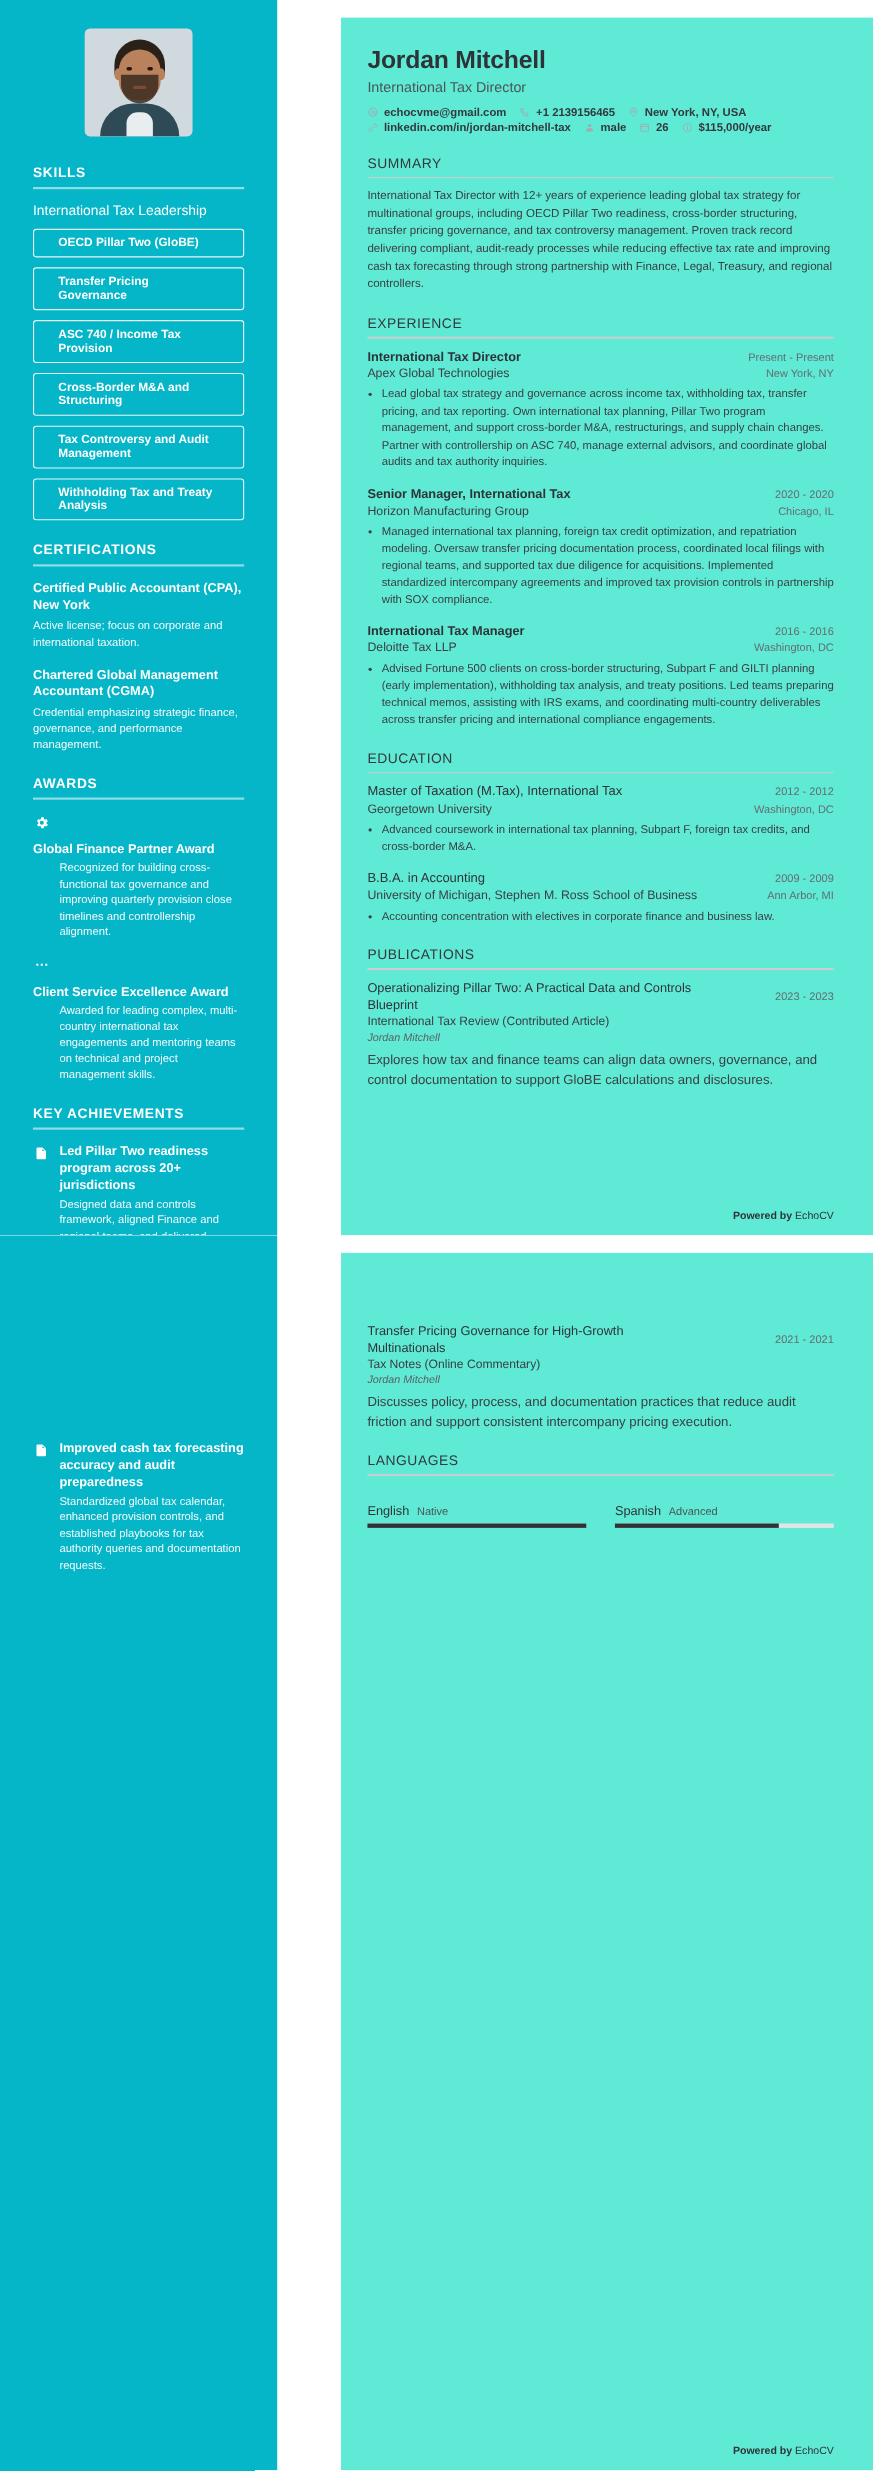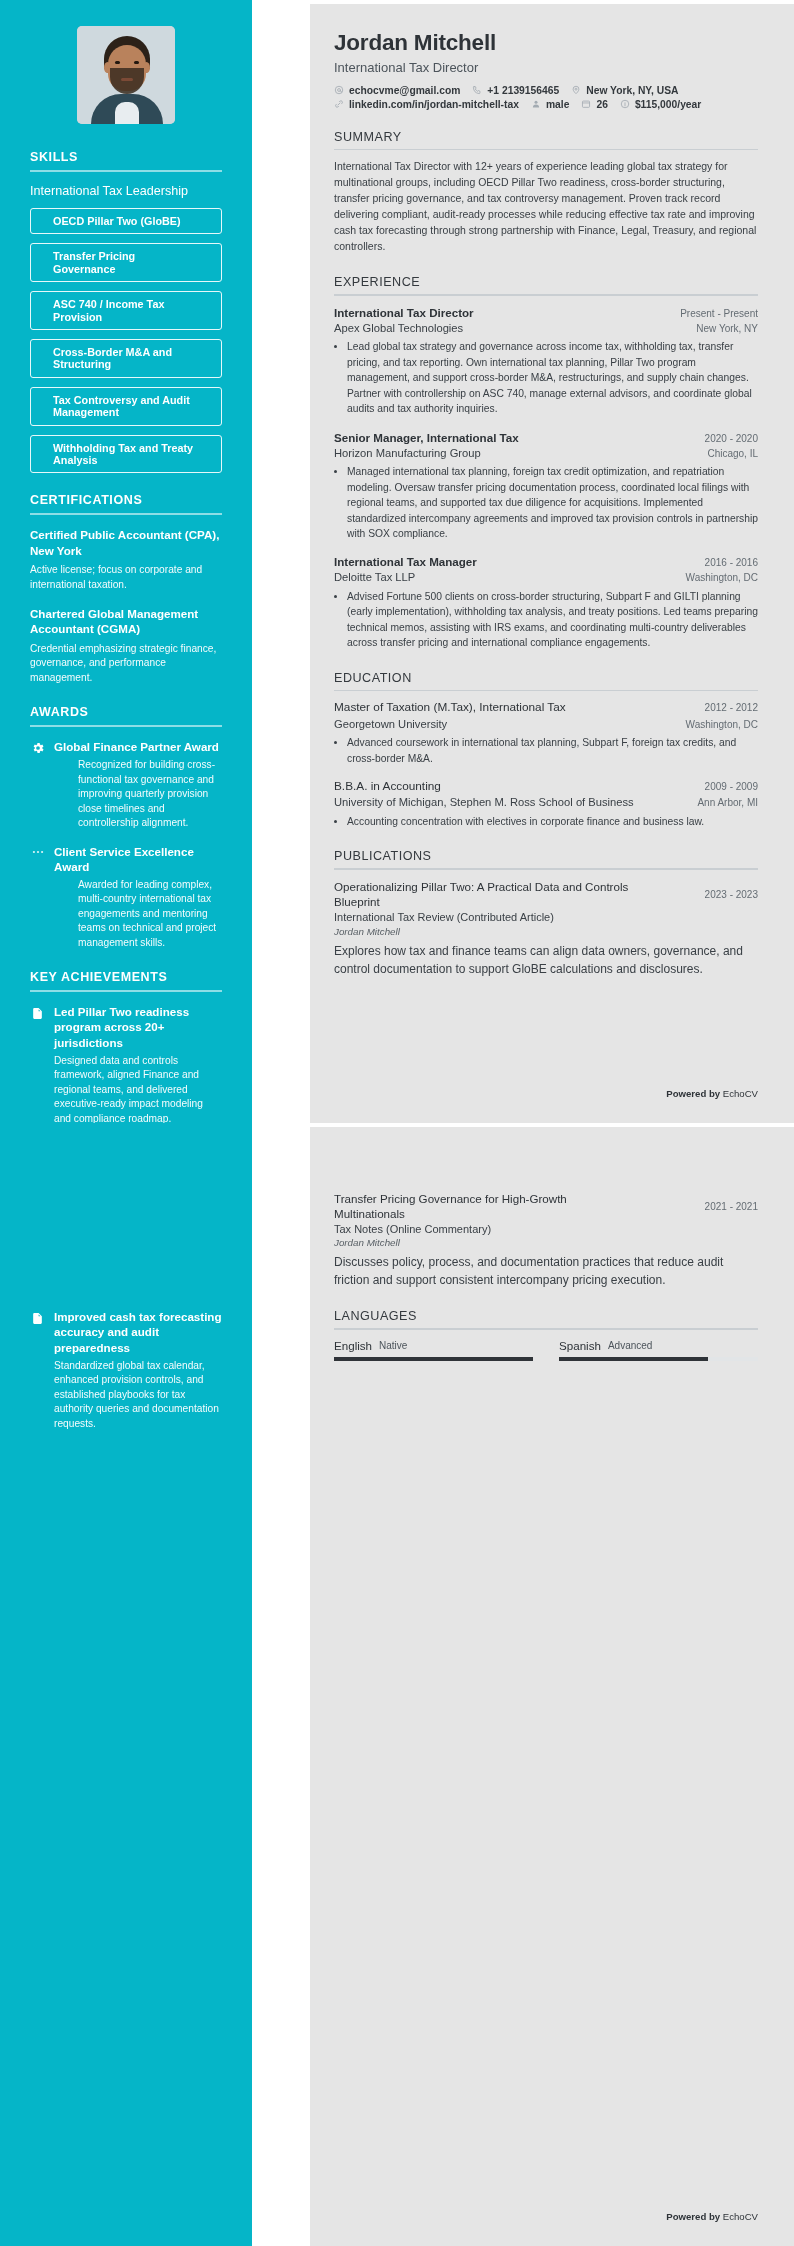--- a/index.html
+++ b/index.html
@@ -31,25 +31,25 @@
     position: absolute;
     left: 0; top: 0;
     width: 252px;
     height: 100%;
     background: #05b5c8;
     padding: 26px 30px 0 30px;
     color: #ffffff;
   }
   .main {
     position: absolute;
-    left: 310px; top: 4px;
+    left: 310px; top: 16px;
     width: 484px;
     height: 100%;
     padding: 26px 36px 0 24px;
-    background: #e5e5e5;
+    background: #5eead4;
   }
 
   
   .avatar-wrap {
     width: 100%;
     display: flex;
     justify-content: center;
     margin-bottom: 26px;
   }
   .avatar {
@@ -125,21 +125,21 @@
     color:#ffffff;
     margin-bottom: 5px;
   }
   .cert-desc {
     font-size: 10.2px;
     line-height: 1.42;
     color: rgba(255,255,255,.96);
     margin-bottom: 14px;
   }
 
-  .award-row { display: flex; gap: 9px; margin-bottom: 13px; }
+  .award-row { display: flex; gap: 9px; margin-bottom: 13px; flex-direction: column; }
   .award-ico {
     flex: 0 0 15px;
     width: 15px; height: 15px;
     margin-top: 1px;
     display:flex; align-items:center; justify-content:center;
     color: #ffffff;
   }
   .award-ico svg { display:block; }
   .award-body { flex: 1 1 auto; }
   .award-title {
@@ -230,21 +230,21 @@
   .pub { margin-bottom: 14px; }
   .pub-head { display:flex; justify-content: space-between; gap: 27px; align-items: flex-start; }
   .pub-title { font-size: 11.6px; color: #2e3338; line-height: 1.32; max-width: 300px; }
   .pub-date { font-size: 10px; color: #646c73; white-space: nowrap; padding-top: 10px; }
   .pub-venue { font-size: 11px; color: #3a4046; line-height: 1.35; }
   .pub-author { font-size: 9.8px; font-style: italic; color: #5a6167; margin-top: 1px; }
   .pub-desc { font-size: 12px; line-height: 1.5; color: #3a4046; margin-top: 5px; }
 
   .langs { display: flex; gap: 26px; }
   .lang { flex: 1 1 0; }
-  .lang-row { display: flex; align-items: center; gap: 7px; }
+  .lang-row { display: flex; align-items: flex-end; gap: 7px; margin-top: 16px; }
   .lang-name { font-size: 11.6px; color: #2e3338; }
   .lang-level { font-size: 10px; color: #4c545b; }
   .lang-bar { height: 4px; background: #e2e5e7; margin-top: 5px; position: relative; }
   .lang-fill { position:absolute; left:0; top:0; height:100%; background:#2f3338; }
 
   .powered {
     position: absolute;
     right: 36px;
     bottom: 28px;
     font-size: 9.6px;

